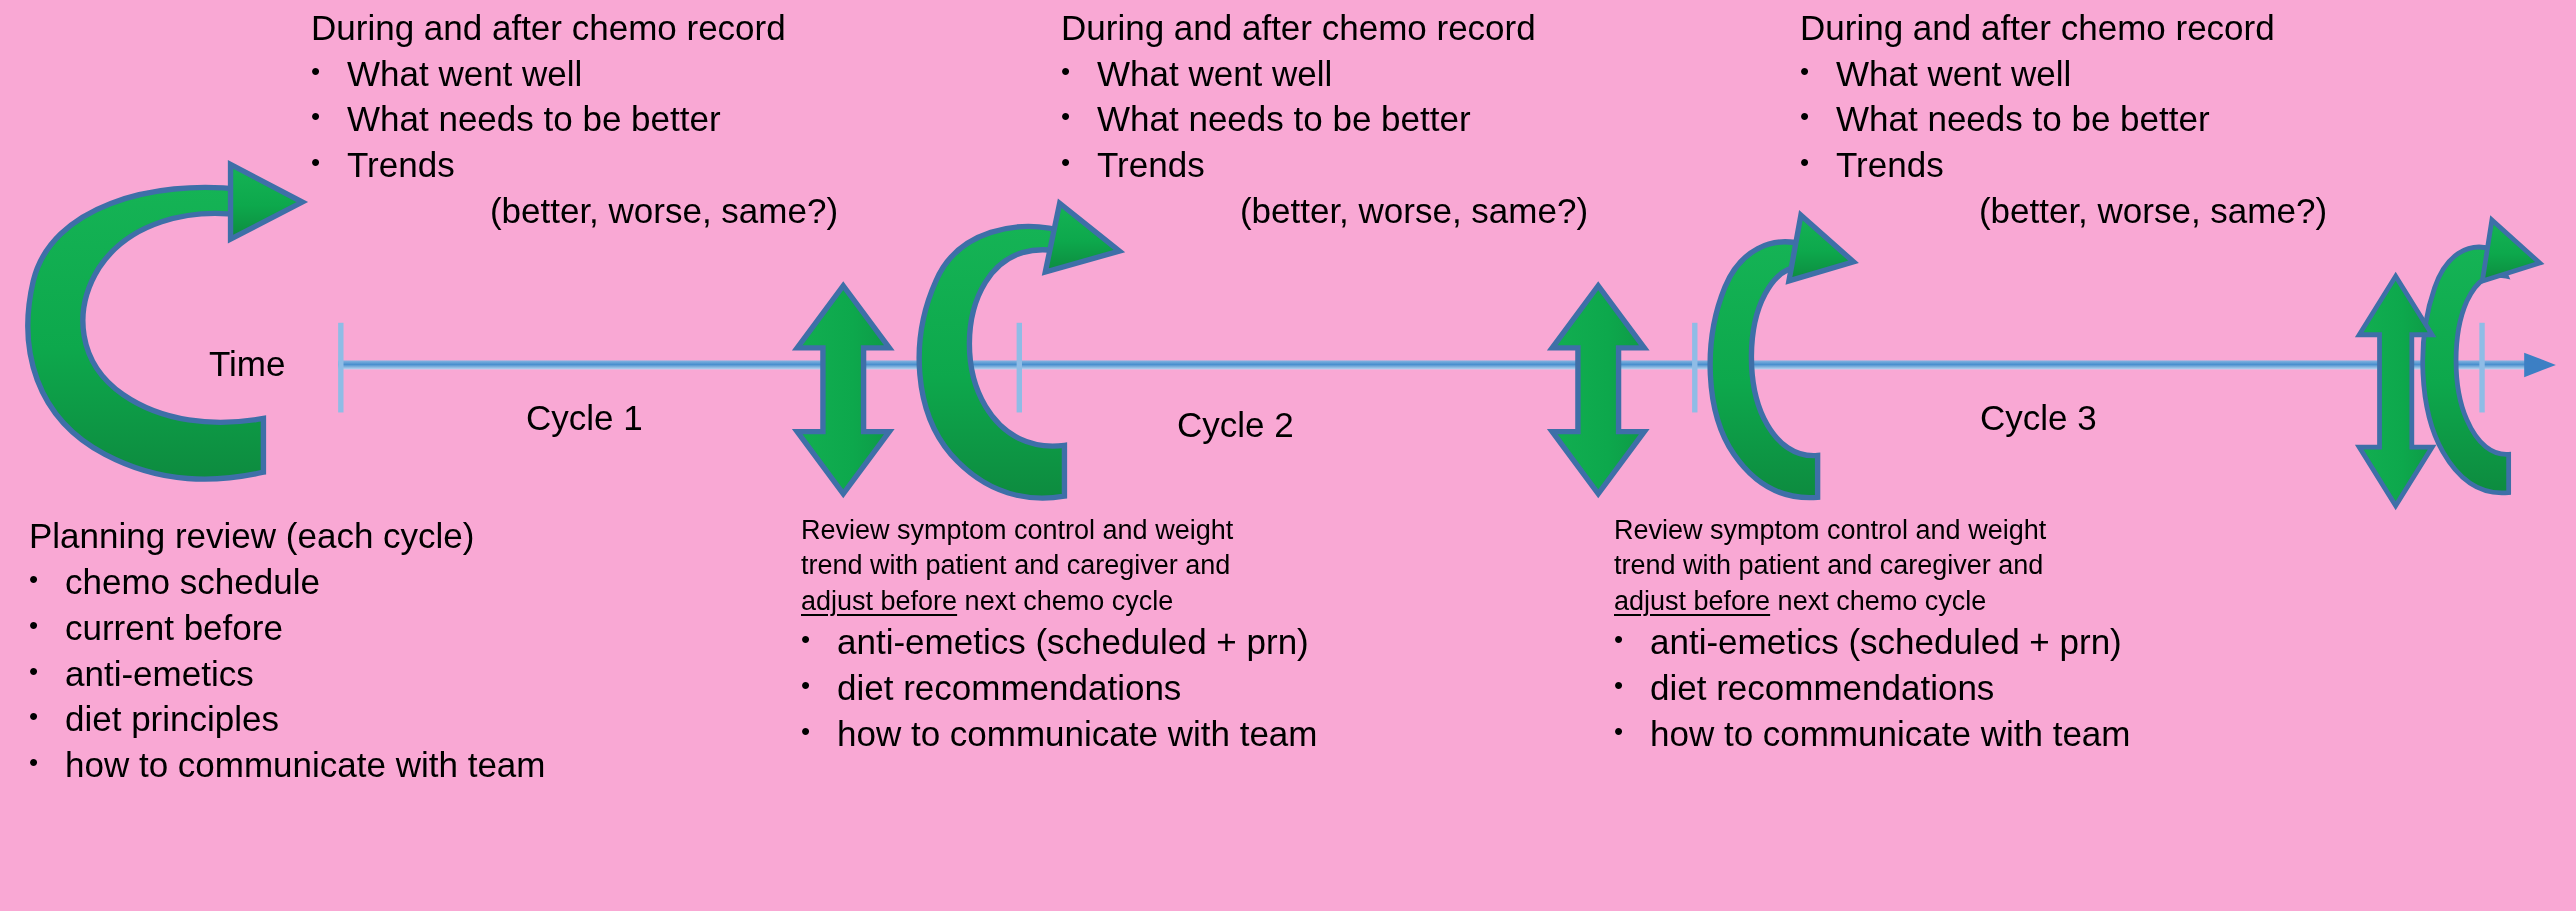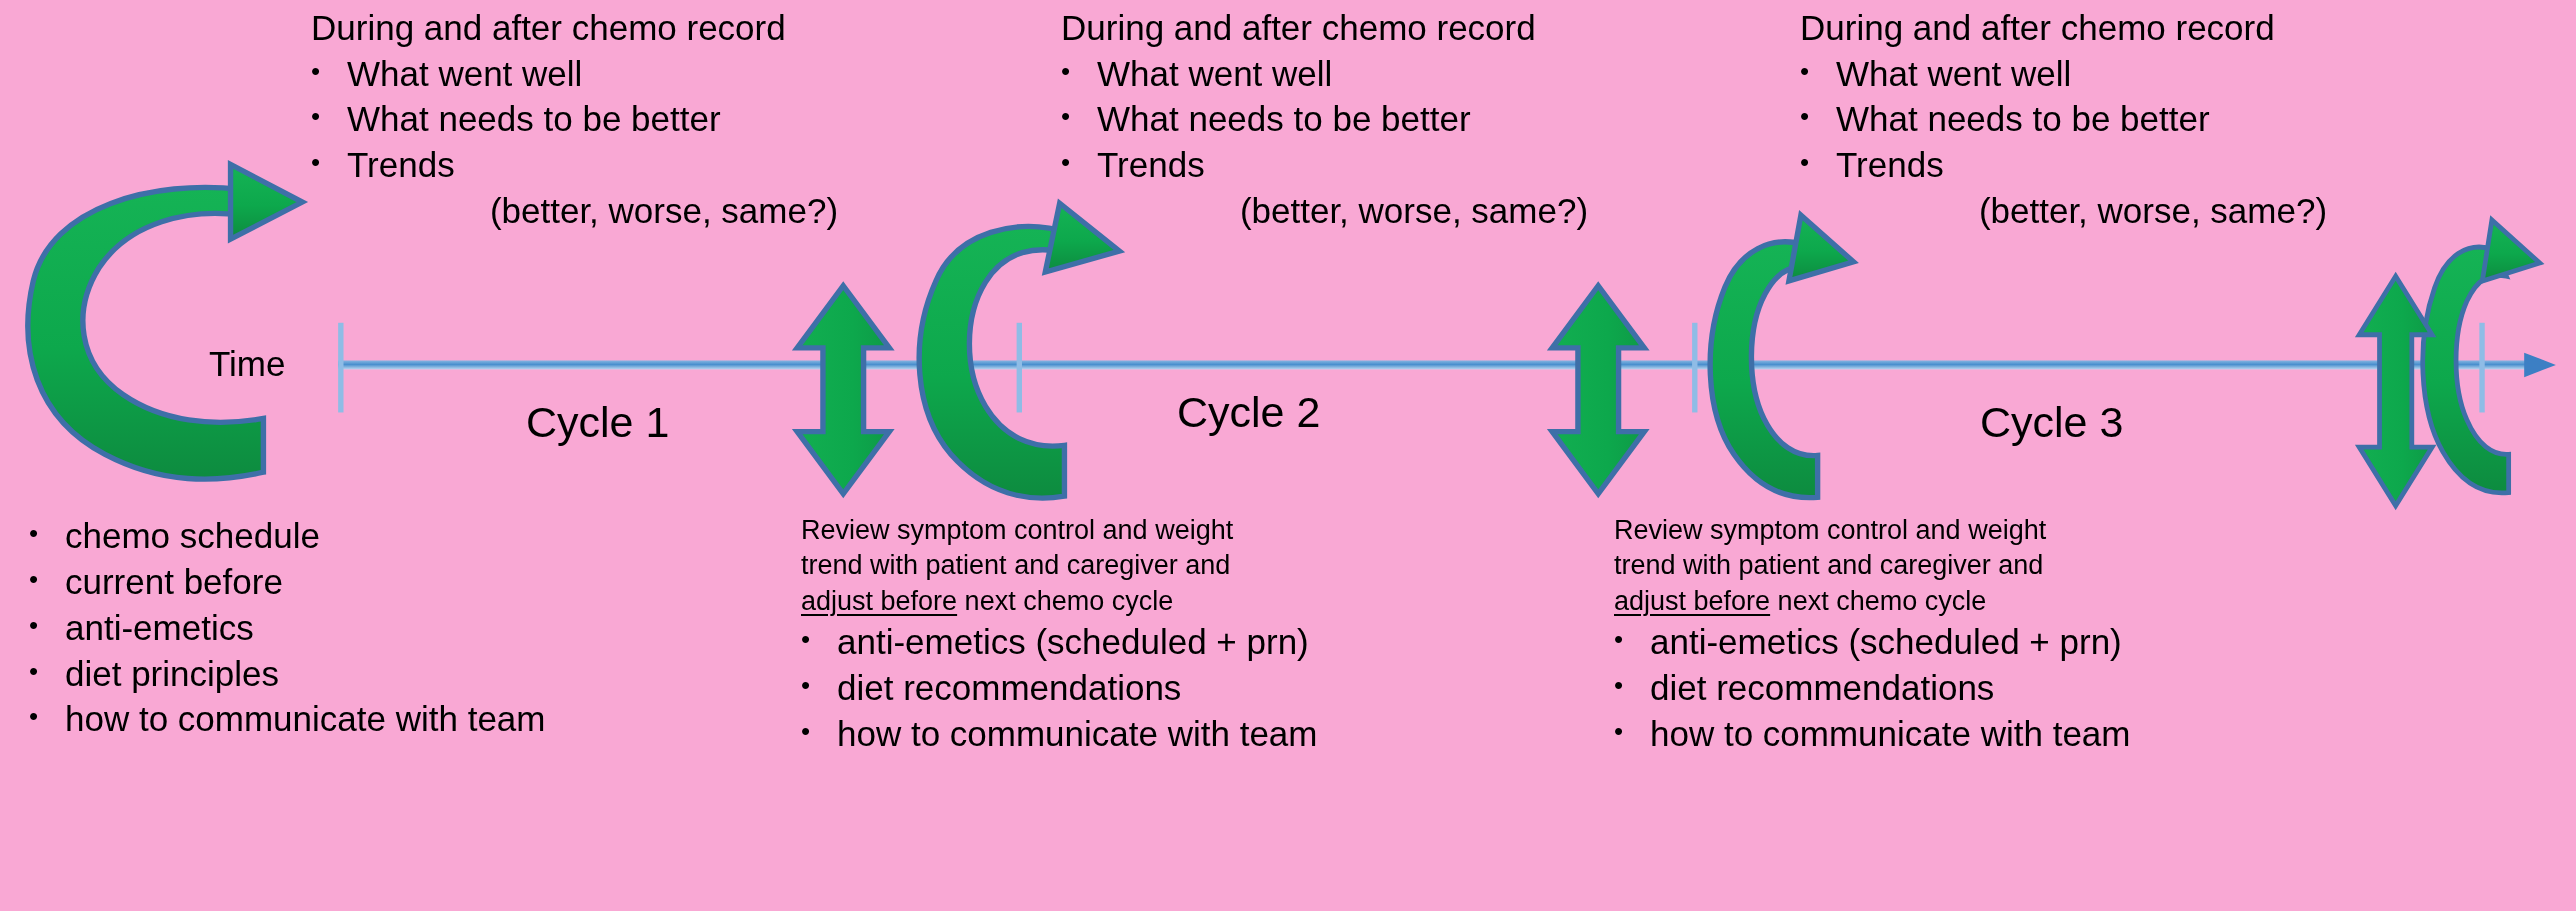--- a/index.html
+++ b/index.html
@@ -48,21 +48,21 @@
     white-space: nowrap;
     text-align: center;
   }
   .para-line {
     font-size: 27px;
     white-space: nowrap;
   }
   .underline-word { text-decoration: underline; text-underline-offset: 3.6px; margin-top: 17px; }
   .cycle-label {
     position: absolute;
-    font-size: 43px;
+    font-size: 35px;
     color: #000000;
     white-space: nowrap;
   }
   .time-label {
     position: absolute;
     font-size: 35px;
     color: #000000;
     white-space: nowrap;
   }
   svg.layer {
@@ -220,24 +220,25 @@
     <div class="bullet-row">
       <span class="bullet-dot">•</span>
       <span class="bullet-text">Trends</span>
     </div>
     <div class="tail">(better, worse, same?)</div>
   </div>
 
   <div class="time-label" style="left:209px; top:344px;">Time</div>
 
   <div class="cycle-label" style="left:526px; top:398px;">Cycle 1</div>
-  <div class="cycle-label" style="left:1177px; top:388px;">Cycle 2</div>
+  <div class="cycle-label" style="left:1177px; top:405px;">Cycle 2</div>
   <div class="cycle-label" style="left:1980px; top:398px;text-align:right;">Cycle 3</div>
 
   <div class="blk" style="left:29px; top:513px; width:759px;">
+    <div class="head">Planning review (each cycle)</div>
     <div class="bullet-row">
       <span class="bullet-dot">•</span>
       <span class="bullet-text">chemo schedule</span>
     </div>
     <div class="bullet-row">
       <span class="bullet-dot">•</span>
       <span class="bullet-text">current before</span>
     </div>
     <div class="bullet-row">
       <span class="bullet-dot">•</span>

